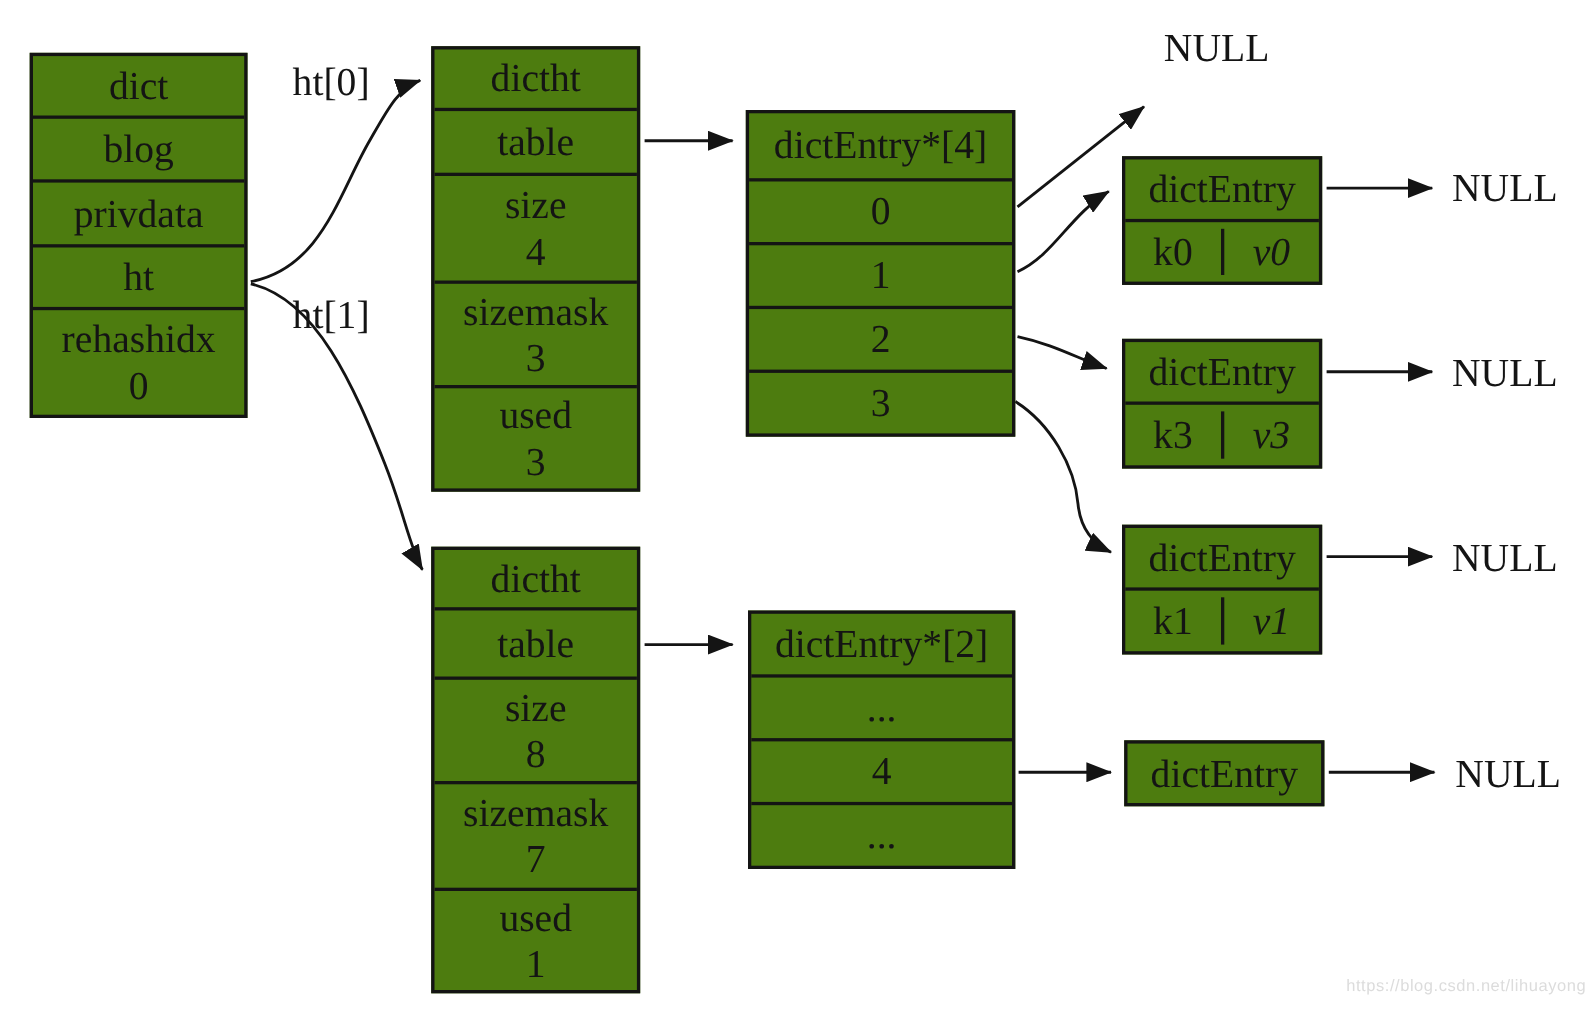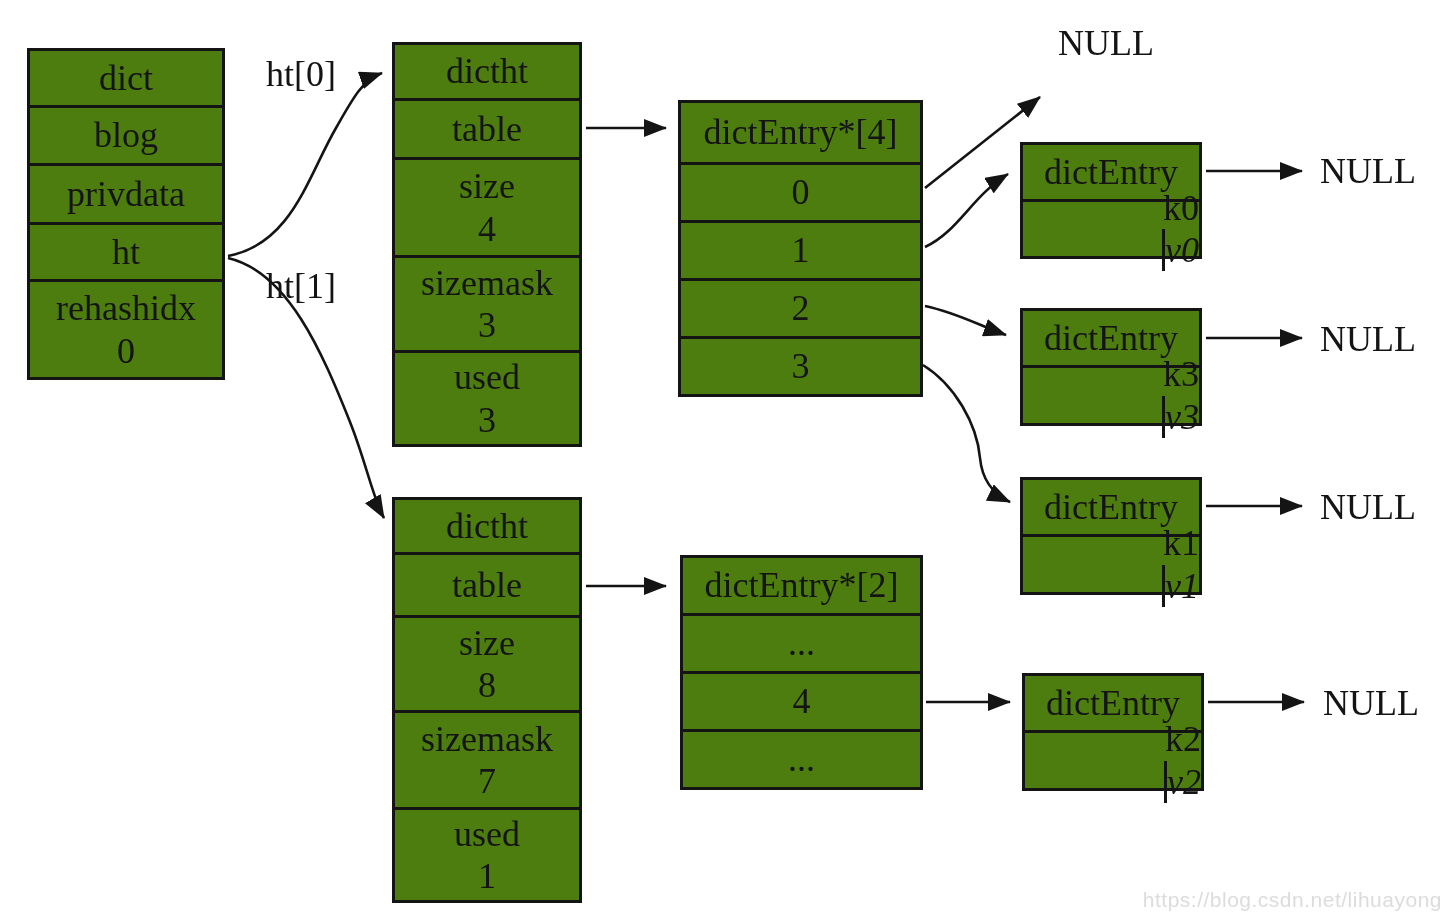--- a/index.html
+++ b/index.html
@@ -20,21 +20,21 @@
   .row{
     display:flex;
     flex-direction:column;
     align-items:center;
     justify-content:center;
     font-size:36px;
     line-height:1.18;
     text-align:center;
   }
   .row + .row{border-top:3px solid #141414;}
-  .kv{flex-direction:column;align-items:flex-end;}
+  .kv{flex-direction:row;align-items:center;}
   .cell{
     flex:1;
     display:flex;
     align-items:center;
     justify-content:center;
     font-size:36px;
   }
   .cell + .cell{border-left:3px solid #141414;font-style:italic;}
   .floating-label{
     position:absolute;
@@ -42,21 +42,21 @@
     line-height:1;
     white-space:nowrap;
   }
   #arrows{position:absolute;left:0;top:0;width:1448px;height:918px;}
   #arrows path.link{fill:none;stroke:#141414;stroke-width:2.6px;}
   .watermark{
     position:absolute;
     right:6px;
     top:888px;
     font-family:"Liberation Sans","DejaVu Sans",sans-serif;
-    font-size:21px;
+    font-size:15px;
     color:#dcdcdc;
     letter-spacing:0.5px;
     text-align:center;
   }
 </style>
 </head>
 <body>
 
 <div id="canvas">
 
@@ -163,24 +163,20 @@
   <div class="box" style="left:1020px;top:477px;width:176px;">
     <div class="row" style="height:54px">dictEntry</div>
     <div class="row kv" style="height:55px">
       <div class="cell">k1</div>
       <div class="cell">v1</div>
     </div>
   </div>
 
   <div class="box" style="left:1022px;top:673px;width:176px;">
     <div class="row" style="height:54px">dictEntry</div>
-    <div class="row kv" style="height:55px">
-      <div class="cell">k2</div>
-      <div class="cell">v2</div>
-    </div>
   </div>
 
   <div class="floating-label" style="left:1058px;top:25px;">NULL</div>
   <div class="floating-label" style="left:1320px;top:153px;">NULL</div>
   <div class="floating-label" style="left:1320px;top:321px;">NULL</div>
   <div class="floating-label" style="left:1320px;top:489px;">NULL</div>
   <div class="floating-label" style="left:1323px;top:685px;">NULL</div>
 
   <div class="watermark">https://blog.csdn.net/lihuayong</div>
 

